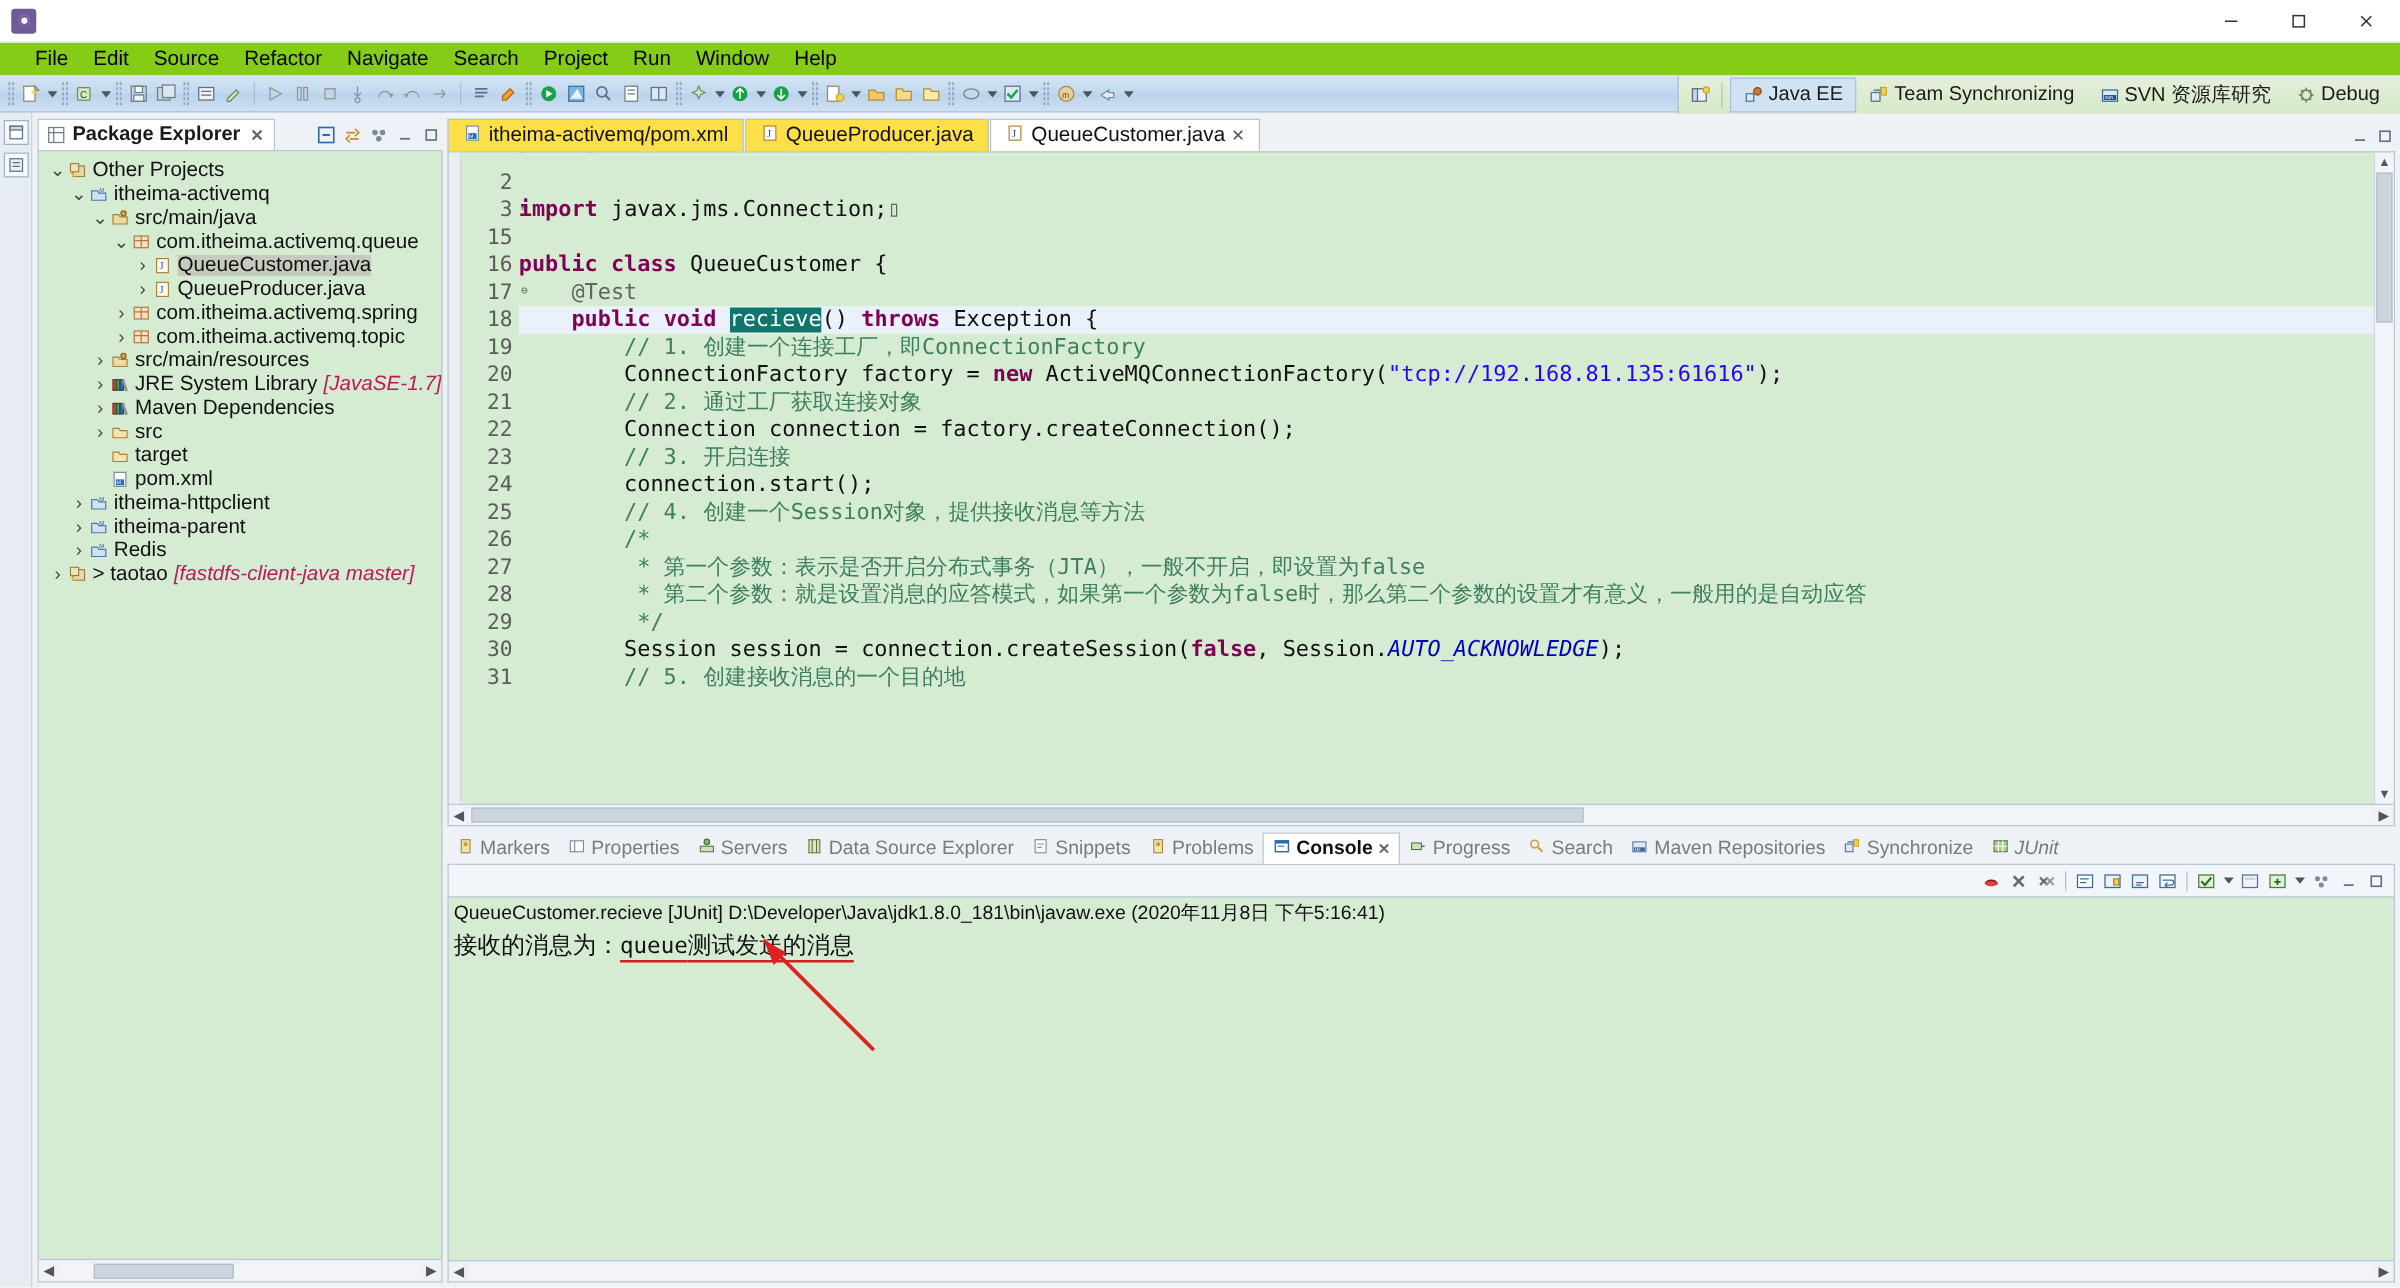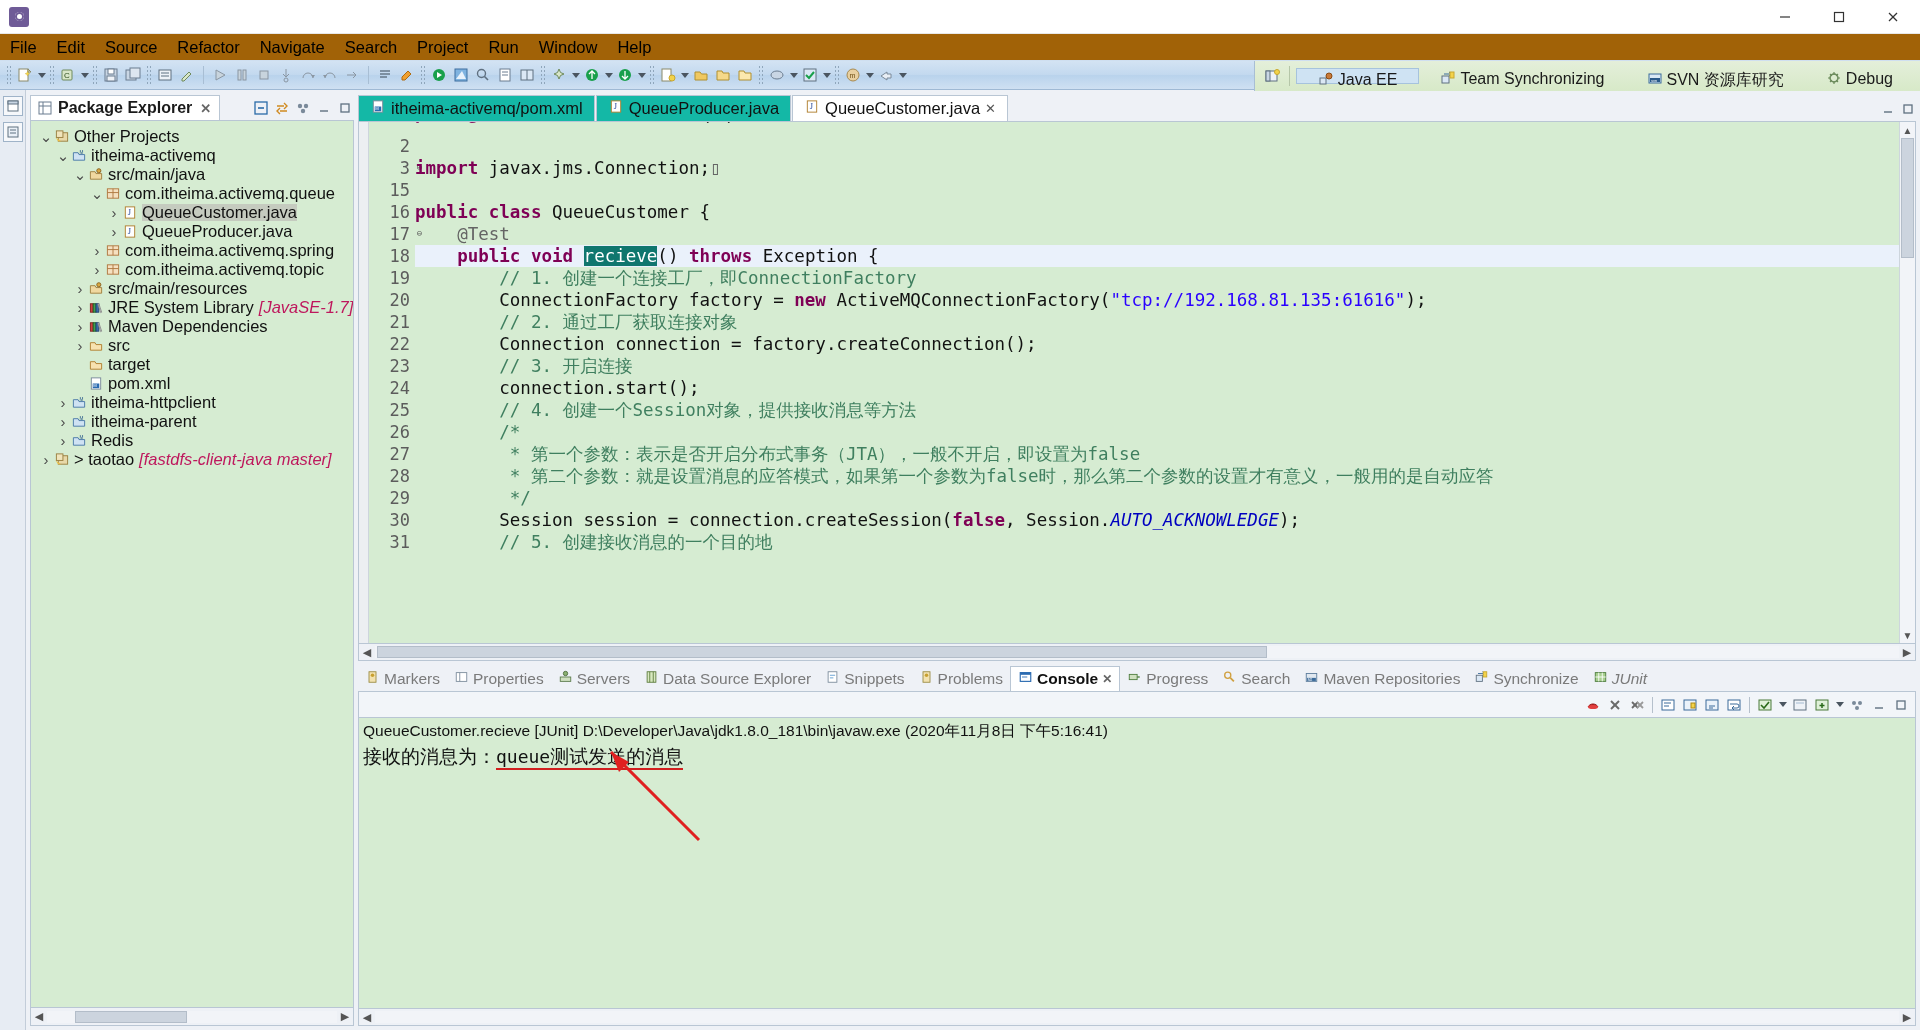--- a/index.html
+++ b/index.html
@@ -29,22 +29,22 @@
   .title-text { font-size:17px; color:#1a1a1a; white-space:nowrap; }
   .win-btns { position:absolute; right:0; top:0; height:34px; display:flex; }
   .win-btn {
     width:54px; height:34px; display:flex; align-items:center; justify-content:center;
     color:#333;
   }
   .win-btn svg { display:block; }
 
   
   .menubar {
-    height:26px; background:#a16207; display:flex; align-items:center;
-    padding-left:0; flex:none;
+    height:26px; background:#84cc16; display:flex; align-items:center;
+    padding-left:18px; flex:none;
   }
   .menu-item {
     padding:2px 10px; font-size:16.5px; color:#000; white-space:nowrap; line-height:20px;
   }
 
   
   .toolbar {
     height:30px; flex:none; display:flex; align-items:center;
     background:linear-gradient(to bottom,#d3e3f3 0%,#c3d9ef 48%,#b9d3ec 52%,#cfe0f2 100%);
     border-top:1px solid #cfdff0; border-bottom:1px solid #9fb9d4;
@@ -70,21 +70,21 @@
     font-size:15px; color:#3a3a3a; padding:1px 4px; line-height:20px;
   }
   .persp-bar {
     position:absolute; right:0; top:0; height:30px; display:flex; align-items:center;
     background:linear-gradient(to bottom,#e4efda 0%,#d7e9c8 100%);
     border-left:1px solid #a8bed4; padding:0 6px;
   }
   .persp-open { width:22px; height:22px; display:flex; align-items:center; justify-content:center; }
   .persp-sep { width:1px; height:20px; background:#b5c6a8; margin:0 6px; }
   .persp-item {
-    display:flex; gap:4px; padding:2px 21px; height:16px;
+    display:flex; align-items:center; gap:4px; padding:2px 10px; height:28px;
     font-size:16px; color:#1a1a1a; white-space:nowrap;
   }
   .persp-item.active { background:#cfe3f3; border:1px solid #a6c3dd; }
 
   
   .main { flex:1; display:flex; min-height:0; background:#eef1f6; }
   .leftstrip { width:26px; flex:none; background:#e7ecf3; border-right:1px solid #c3cdd9;
                display:flex; flex-direction:column; align-items:center; padding-top:6px; gap:6px; }
   .strip-btn { width:20px; height:20px; border:1px solid #9fb3c8; background:#f6f8fb;
                display:flex; align-items:center; justify-content:center; }
@@ -124,21 +124,21 @@
   .hs-thumb { position:absolute; left:28px; top:0; width:112px; height:12px;
               background:#ccd4de; border:1px solid #b3bdc9; }
 
   
   .editorcol { flex:1; display:flex; flex-direction:column; min-width:0; padding:4px 4px 4px 0; }
   .editor-wrap { flex:none; height:567px; display:flex; flex-direction:column; min-height:0; }
   .etabrow { height:27px; display:flex; align-items:flex-end; background:#eef1f6; position:relative; }
   .etab {
     display:flex; align-items:center; gap:5px; height:26px; padding:0 11px;
     font-size:16.5px; color:#111; white-space:nowrap;
-    background:#14b8a6; border:1px solid #b9c6d4; border-bottom:none; margin-right:1px;
+    background:#fde047; border:1px solid #b9c6d4; border-bottom:none; margin-right:1px;
   }
   .etab.active { background:#ffffff; }
   .etab .close-x { font-size:13px; color:#555; }
   .etab-tools { margin-left:auto; display:flex; align-items:center; gap:4px; padding-bottom:4px; }
 
   .code-area {
     flex:1; display:flex; background:#d6ecd2; border:1px solid #b9c6d4; min-height:0;
     position:relative; overflow:hidden;
   }
   .ruler-left { width:10px; background:#eceff2; border-right:1px solid #cdd5dd; flex:none; }

